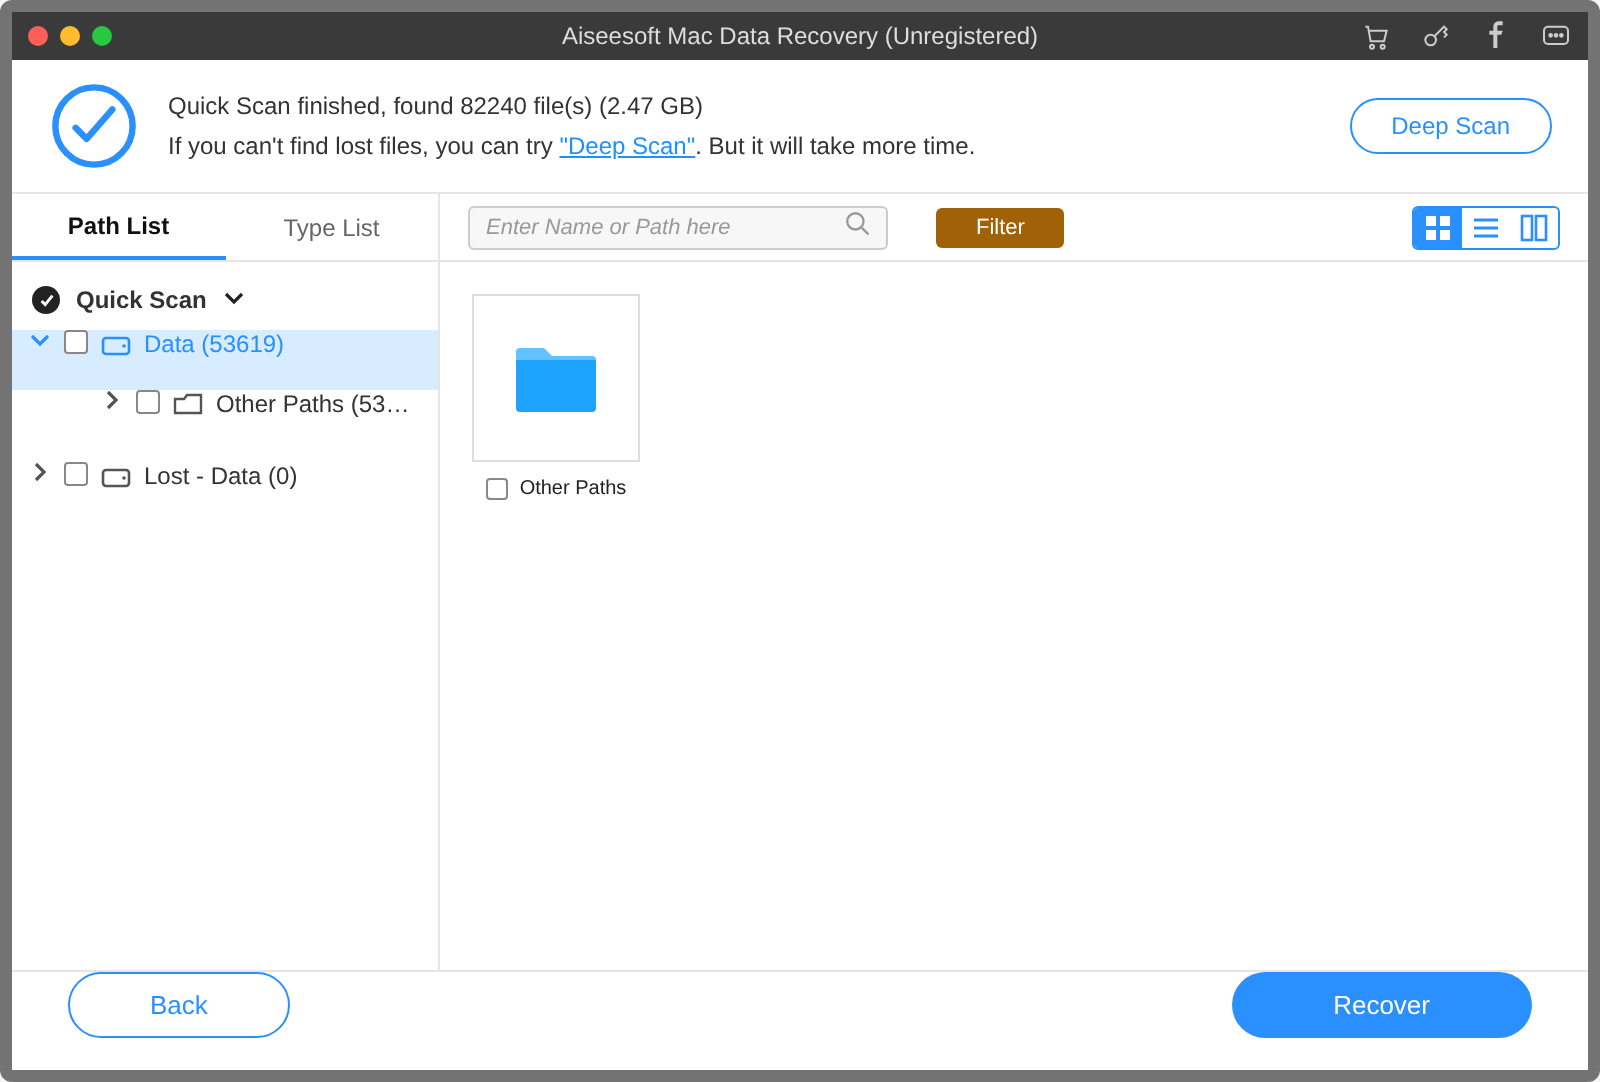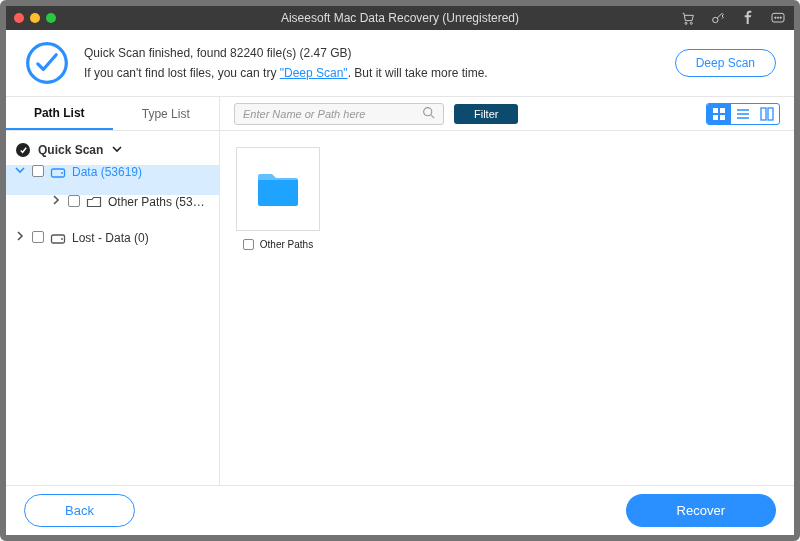--- a/index.html
+++ b/index.html
@@ -27,36 +27,36 @@
 .tab.active{color:#111;font-weight:600;border-bottom:2px solid #2a8fff}
 .tree{font-size:12px;color:#333;padding-top:4px}
 .trow{display:flex;align-items:flex-start;height:30px;padding:0 8px;gap:6px}
 .trow.sel{background:#d7ecff;color:#2a8fff}
 .trow .chev{width:12px;display:flex;justify-content:center}
 .trow .cb{width:12px;height:12px;border:1px solid #888;border-radius:2px;background:#fff}
 .trow .ico{width:16px;height:16px;display:flex;align-items:center;justify-content:center}
 .trow .lbl{flex:1;white-space:nowrap;overflow:hidden;text-overflow:ellipsis}
 .pad2{padding-left:44px}
 .content{flex:1;display:flex;flex-direction:column}
-.toolbar{height:34px;border-bottom:1px solid #e5e5e5;display:flex;align-items:center;padding:0 14px;gap:10px}
+.toolbar{height:34px;border-bottom:1px solid #e5e5e5;display:flex;align-items:center;padding:0 14px;gap:24px}
 .search{flex:0 0 210px;height:22px;border:1px solid #ccc;border-radius:3px;background:#f7f7f7;display:flex;align-items:center;padding:0 8px}
 .search input{flex:1;border:none;background:transparent;font-size:11px;color:#555;outline:none}
 .search input::placeholder{color:#999;font-style:italic}
-.filter{background:#0c4a6e;color:#fff;border:none;border-radius:3px;font-size:11px;padding:4px 20px;cursor:pointer}
+.filter{background:#a16207;color:#fff;border:none;border-radius:3px;font-size:11px;padding:4px 20px;cursor:pointer}
 .spacer{flex:1}
 .viewmodes{display:flex;border:1px solid #2a8fff;border-radius:3px;overflow:hidden;height:22px}
 .vm{width:24px;display:flex;align-items:center;justify-content:center;cursor:pointer}
 .vm.active{background:#2a8fff}
 .vm svg{width:14px;height:14px}
 .gallery{flex:1;padding:16px;overflow:auto}
 .item{width:84px;display:flex;flex-direction:column;align-items:center}
 .thumbwrap{width:84px;height:84px;border:1px solid #ddd;display:flex;align-items:center;justify-content:center}
 .caprow{display:flex;align-items:center;gap:6px;margin-top:8px;font-size:10px;color:#222;font-weight:400}
 .caprow .cb{width:11px;height:11px;border:1px solid #888;border-radius:2px}
-.footer{height:50px;border-top:1px solid #e5e5e5;display:flex;align-items:center;padding:0 18px}
+.footer{height:50px;border-top:1px solid #e5e5e5;display:flex;align-items:flex-start;padding:0 28px}
 .btn{border-radius:18px;padding:8px 40px;font-size:13px;cursor:pointer;border:1px solid transparent}
 .btn.back{border-color:#2a8fff;color:#2a8fff;background:#fff}
 .btn.recover{background:#2a8fff;color:#fff;margin-left:auto;padding:8px 50px}
 .qsrow{display:flex;align-items:center;height:30px;padding:0 10px;gap:8px;font-size:12px;font-weight:700}
 .qsrow .chk{width:14px;height:14px;border-radius:50%;background:#222;display:flex;align-items:center;justify-content:center}
 </style>
 </head>
 <body>
 
 <div class="window">

